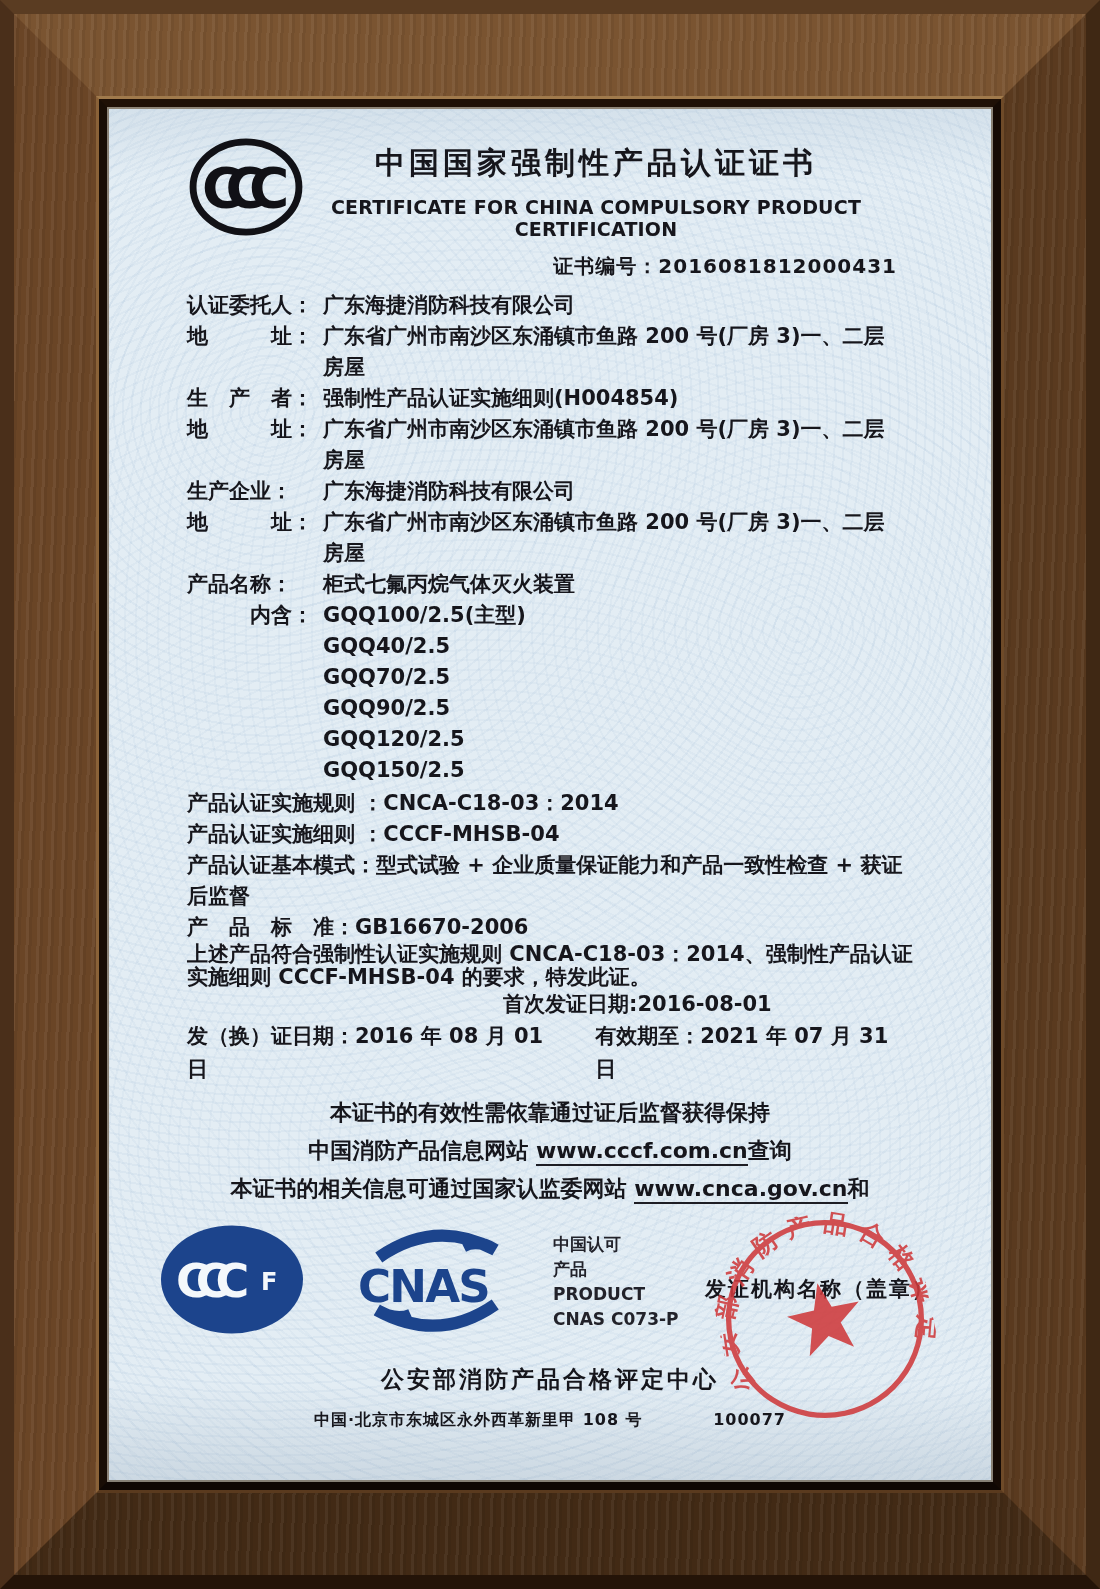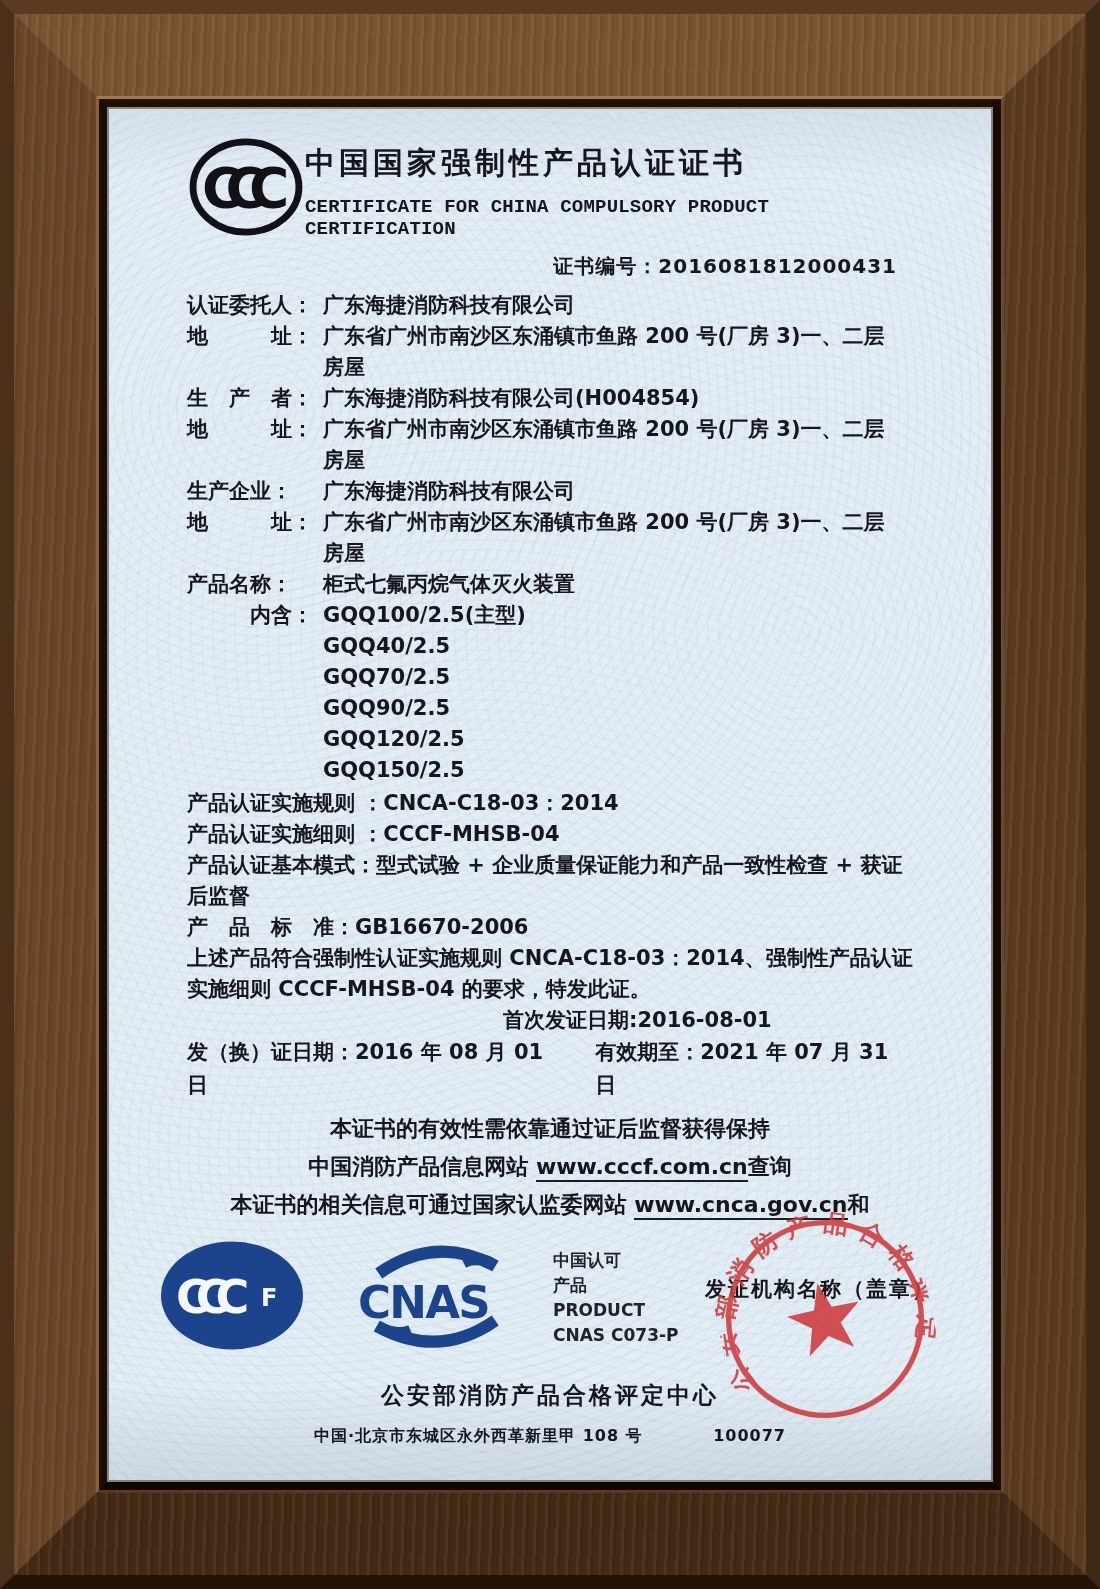--- a/index.html
+++ b/index.html
@@ -43,33 +43,33 @@
     background-color:#e3edf4;
     background-image:
       linear-gradient(180deg, rgba(180,198,214,0.30), rgba(255,255,255,0) 5%, rgba(255,255,255,0) 93%, rgba(150,168,185,0.30)),
       repeating-radial-gradient(circle at 18% 22%, rgba(140,172,205,0.10) 0 2px, rgba(0,0,0,0) 2px 9px),
       repeating-radial-gradient(circle at 78% 38%, rgba(140,172,205,0.08) 0 2px, rgba(0,0,0,0) 2px 11px),
       repeating-radial-gradient(circle at 42% 76%, rgba(140,172,205,0.08) 0 2px, rgba(0,0,0,0) 2px 10px);
     outline:2px solid rgba(235,230,214,0.55);
   }
   .header { display:flex; align-items:flex-start; }
   .ccc-logo { flex:0 0 118px; margin-top:4px; }
-  .titles { flex:1; text-align:left; padding-right:26px;font-family:Liberation Mono, monospace; }
+  .titles { flex:1; text-align:center; padding-right:26px; }
   .title-zh { font-size:30px; letter-spacing:4px; font-weight:800; margin-top:10px; }
   .title-en { font-size:19px; letter-spacing:0.2px; font-weight:700; margin-top:12px; }
   .cert-no { text-align:right; padding-right:16px; font-size:20px; margin-top:12px; letter-spacing:1px; }
 
   .fields { margin-top:10px; }
   .field { display:flex; line-height:31px; font-size:21px;justify-content:space-between; }
   .flabel { flex:0 0 136px; white-space:pre; }
   .fvalue { flex:1; white-space:pre-line; }
 
   .rules { margin-top:2px; }
   .rule { line-height:31px; font-size:21px; }
-  .statement { line-height:31px; font-size:21px; }
+  .statement { line-height:23px; font-size:21px; }
   .first-issue { padding-left:316px; line-height:31px; font-size:21px; }
   .issue-line { display:flex; gap:28px; line-height:33px; font-size:21px; }
 
   .notices { margin-top:8px; }
   .notice { text-align:center; font-size:22px; line-height:38px; }
   .url { border-bottom:2px solid #1d1d24; padding-bottom:1px; }
 
   .logos-row { display:flex; align-items:center; margin-top:12px; height:124px; }
   .cccf-logo { margin-left:-30px; flex:0 0 auto; }
   .cnas-logo { margin-left:44px; flex:0 0 auto; }
@@ -121,21 +121,21 @@
                 <span class="flabel">认证委托人：</span>
                 <span class="fvalue">广东海捷消防科技有限公司</span>
               </div>
               <div class="field">
                 <span class="flabel">地　　　址：</span>
                 <span class="fvalue">广东省广州市南沙区东涌镇市鱼路 200 号(厂房 3)一、二层
 房屋</span>
               </div>
               <div class="field">
                 <span class="flabel">生　产　者：</span>
-                <span class="fvalue">广东海捷消防科技有限公司(H004854)</span>
+                <span class="fvalue">强制性产品认证实施细则(H004854)</span>
               </div>
               <div class="field">
                 <span class="flabel">地　　　址：</span>
                 <span class="fvalue">广东省广州市南沙区东涌镇市鱼路 200 号(厂房 3)一、二层
 房屋</span>
               </div>
               <div class="field">
                 <span class="flabel">生产企业：</span>
                 <span class="fvalue">广东海捷消防科技有限公司</span>
               </div>

